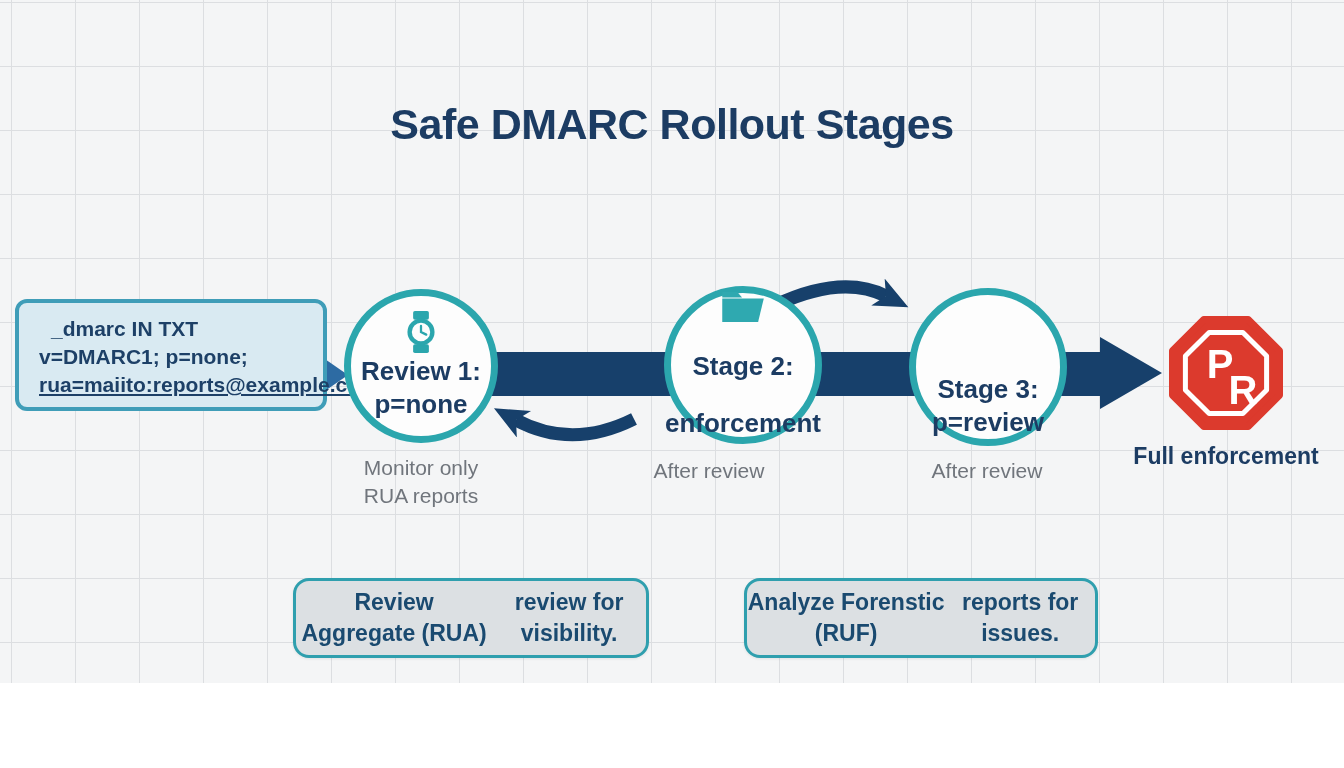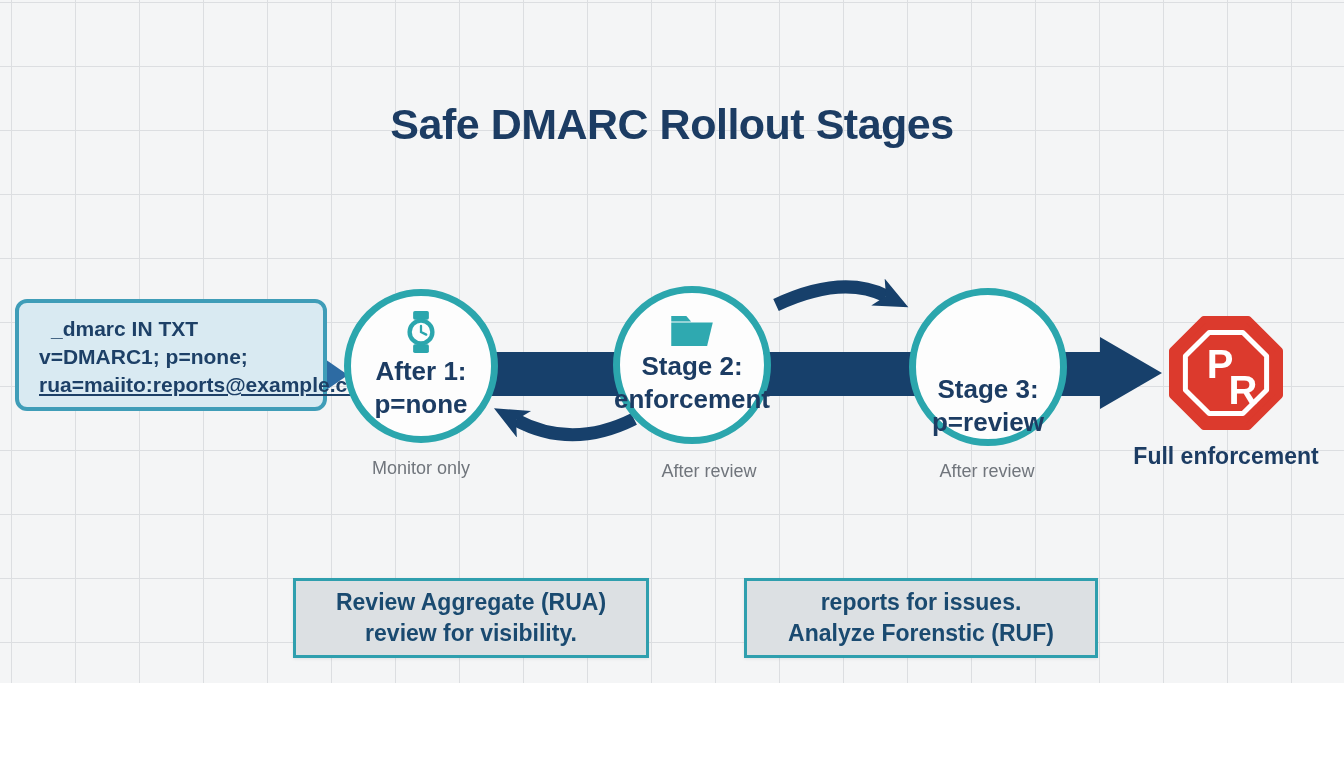--- a/index.html
+++ b/index.html
@@ -28,37 +28,37 @@
   .dns-line2{}
   .dns-line3{text-decoration:underline;}
   .stage{
     position:absolute;z-index:2;border-radius:50%;
     background:#fdfdfd;border:7px solid #2ba6ad;box-sizing:border-box;
     display:flex;flex-direction:column;align-items:center;justify-content:center;
     text-align:center;color:#1c3c63;font-weight:bold;font-size:26px;line-height:33px;
   }
   .stage .icon{margin-bottom:2px;line-height:0;}
   .stage-1{left:344px;top:289px;width:154px;height:154px;}
-  .stage-2{left:613px;top:286px;width:158px;height:158px;}
+  .stage-2{left:664px;top:286px;width:158px;height:158px;gap:24px;}
   .stage-3{left:909px;top:288px;width:158px;height:158px;justify-content:flex-end;}
   .note{
     position:absolute;z-index:2;text-align:center;
-    color:#70757c;font-size:18px;line-height:28px;
+    color:#70757c;font-size:21px;line-height:28px;
   }
   .note-1{left:321px;top:454px;width:200px;}
   .note-2{left:609px;top:457px;width:200px;}
   .note-3{left:887px;top:457px;width:200px;}
   .caption{
     position:absolute;z-index:2;left:1100px;top:443px;width:252px;text-align:center;
     color:#1c3c63;font-weight:bold;font-size:23px;
   }
   .callout{
     position:absolute;z-index:2;top:578px;height:80px;box-sizing:border-box;
-    background:#dce0e3;border:3px solid #2f9fae;border-radius:0;
-    display:flex;flex-direction:column;align-items:center;justify-content:center;
+    background:#dce0e3;border:3px solid #2f9fae;border-radius:16px;
+    display:flex;flex-direction:row;align-items:center;justify-content:center;
     text-align:center;color:#1a4a70;font-weight:bold;font-size:23px;line-height:31px;
     box-shadow:0 1px 3px rgba(0,0,0,0.08);
   }
   .callout-rua{left:293px;width:356px;}
   .callout-ruf{left:744px;width:354px;}
 </style>
 </head>
 <body>
 
 <div class="canvas">
@@ -96,21 +96,21 @@
 
   <div class="stage stage-1">
     <span class="icon">
       <svg width="36" height="42" viewBox="0 0 40 48">
         <rect x="11" y="0" width="18" height="10" rx="2" fill="#2ba6ad"></rect>
         <rect x="11" y="38" width="18" height="10" rx="2" fill="#2ba6ad"></rect>
         <circle cx="20" cy="24" r="13" fill="#fdfdfd" stroke="#2ba6ad" stroke-width="5"></circle>
         <path d="M20 17 v7 l6 3" fill="none" stroke="#2ba6ad" stroke-width="2.6" stroke-linecap="round"></path>
       </svg>
     </span>
-    <div>After 1:</div>
+    <div>Review 1:</div>
     <div>p=none</div>
   </div>
 
   <div class="stage stage-2">
     <span class="icon">
       <svg width="46" height="34" viewBox="0 0 48 36">
         <path d="M2 2 h16 l5 6 h-21 z" fill="#2fa9b0"></path>
         <path d="M2 9 h44 l-6 25 h-38 z" fill="#2fa9b0"></path>
       </svg>
     </span>
@@ -118,32 +118,33 @@
     <div>enforcement</div>
   </div>
 
   <div class="stage stage-3">
     <div>Stage 3:</div>
     <div>p=review</div>
   </div>
 
   <div class="note note-1">
     <div>Monitor only</div>
+    <div>RUA reports</div>
   </div>
   <div class="note note-2">
     <div>After review</div>
   </div>
   <div class="note note-3">
     <div>After review</div>
   </div>
 
   <div class="caption">Full enforcement</div>
 
   <div class="callout callout-rua">
     <div>Review Aggregate (RUA)</div>
     <div>review for visibility.</div>
   </div>
   <div class="callout callout-ruf">
+    <div>Analyze Forenstic (RUF)</div>
     <div>reports for issues.</div>
-    <div>Analyze Forenstic (RUF)</div>
   </div>
 
 </div>
 
 </body></html>

